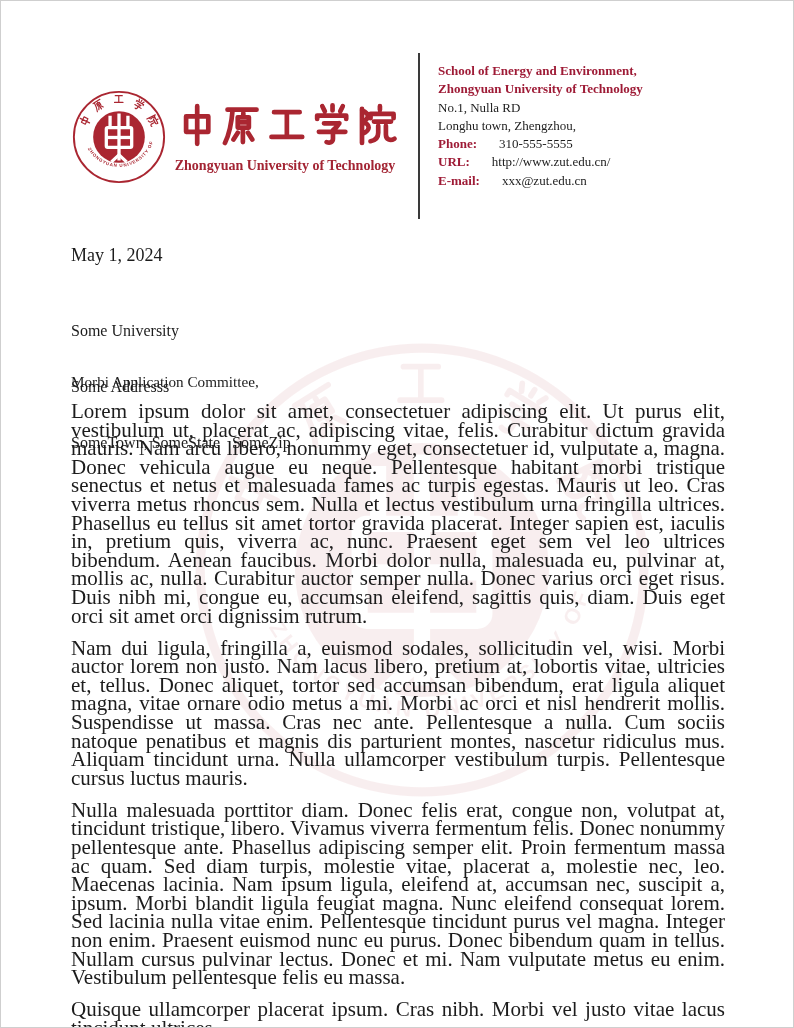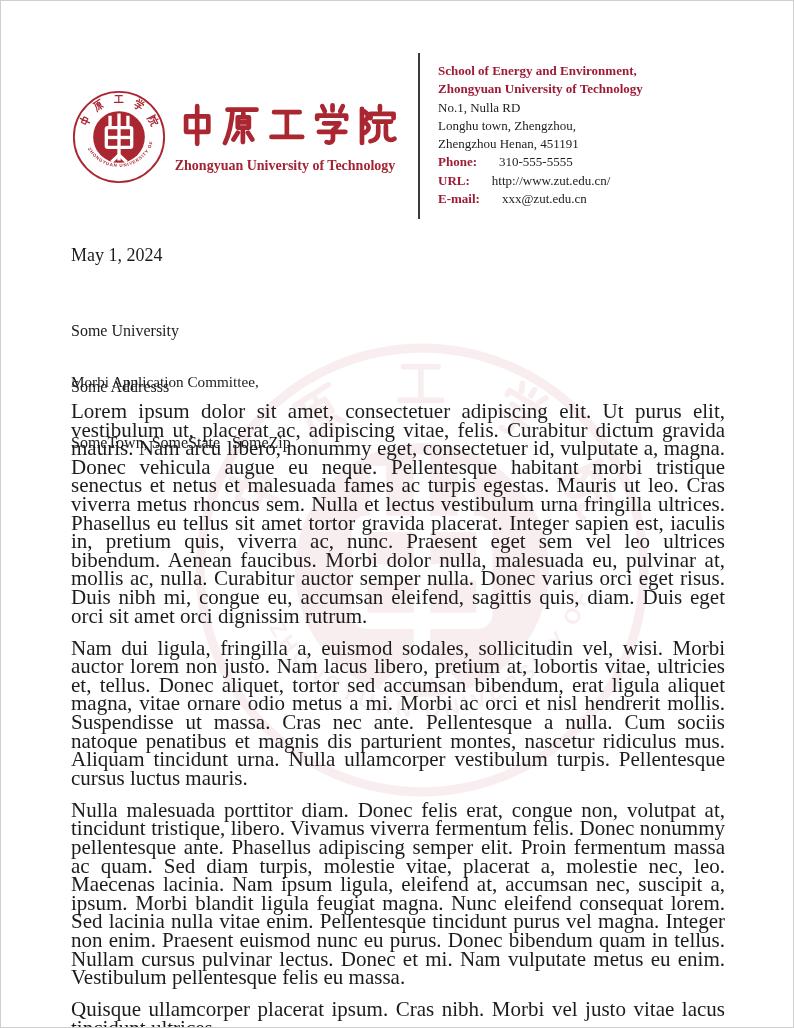--- a/index.html
+++ b/index.html
@@ -123,21 +123,20 @@
 
     <div class="logo-subtitle">Zhongyuan University of Technology</div>
 
     <div class="vrule"></div>
 
     <div class="contact">
       <div class="org">School of Energy and Environment,</div>
       <div class="org">Zhongyuan University of Technology</div>
       <div>No.1, Nulla RD</div>
       <div>Longhu town, Zhengzhou,</div>
-      <div>Zhengzhou Henan, 451191</div>
       <div>
         <span class="lbl">Phone:</span><span>310-555-5555</span>
       </div>
       <div>
         <span class="lbl">URL:</span><span>http://www.zut.edu.cn/</span>
       </div>
       <div>
         <span class="lbl">E-mail:</span><span>xxx@zut.edu.cn</span>
       </div>
     </div>

